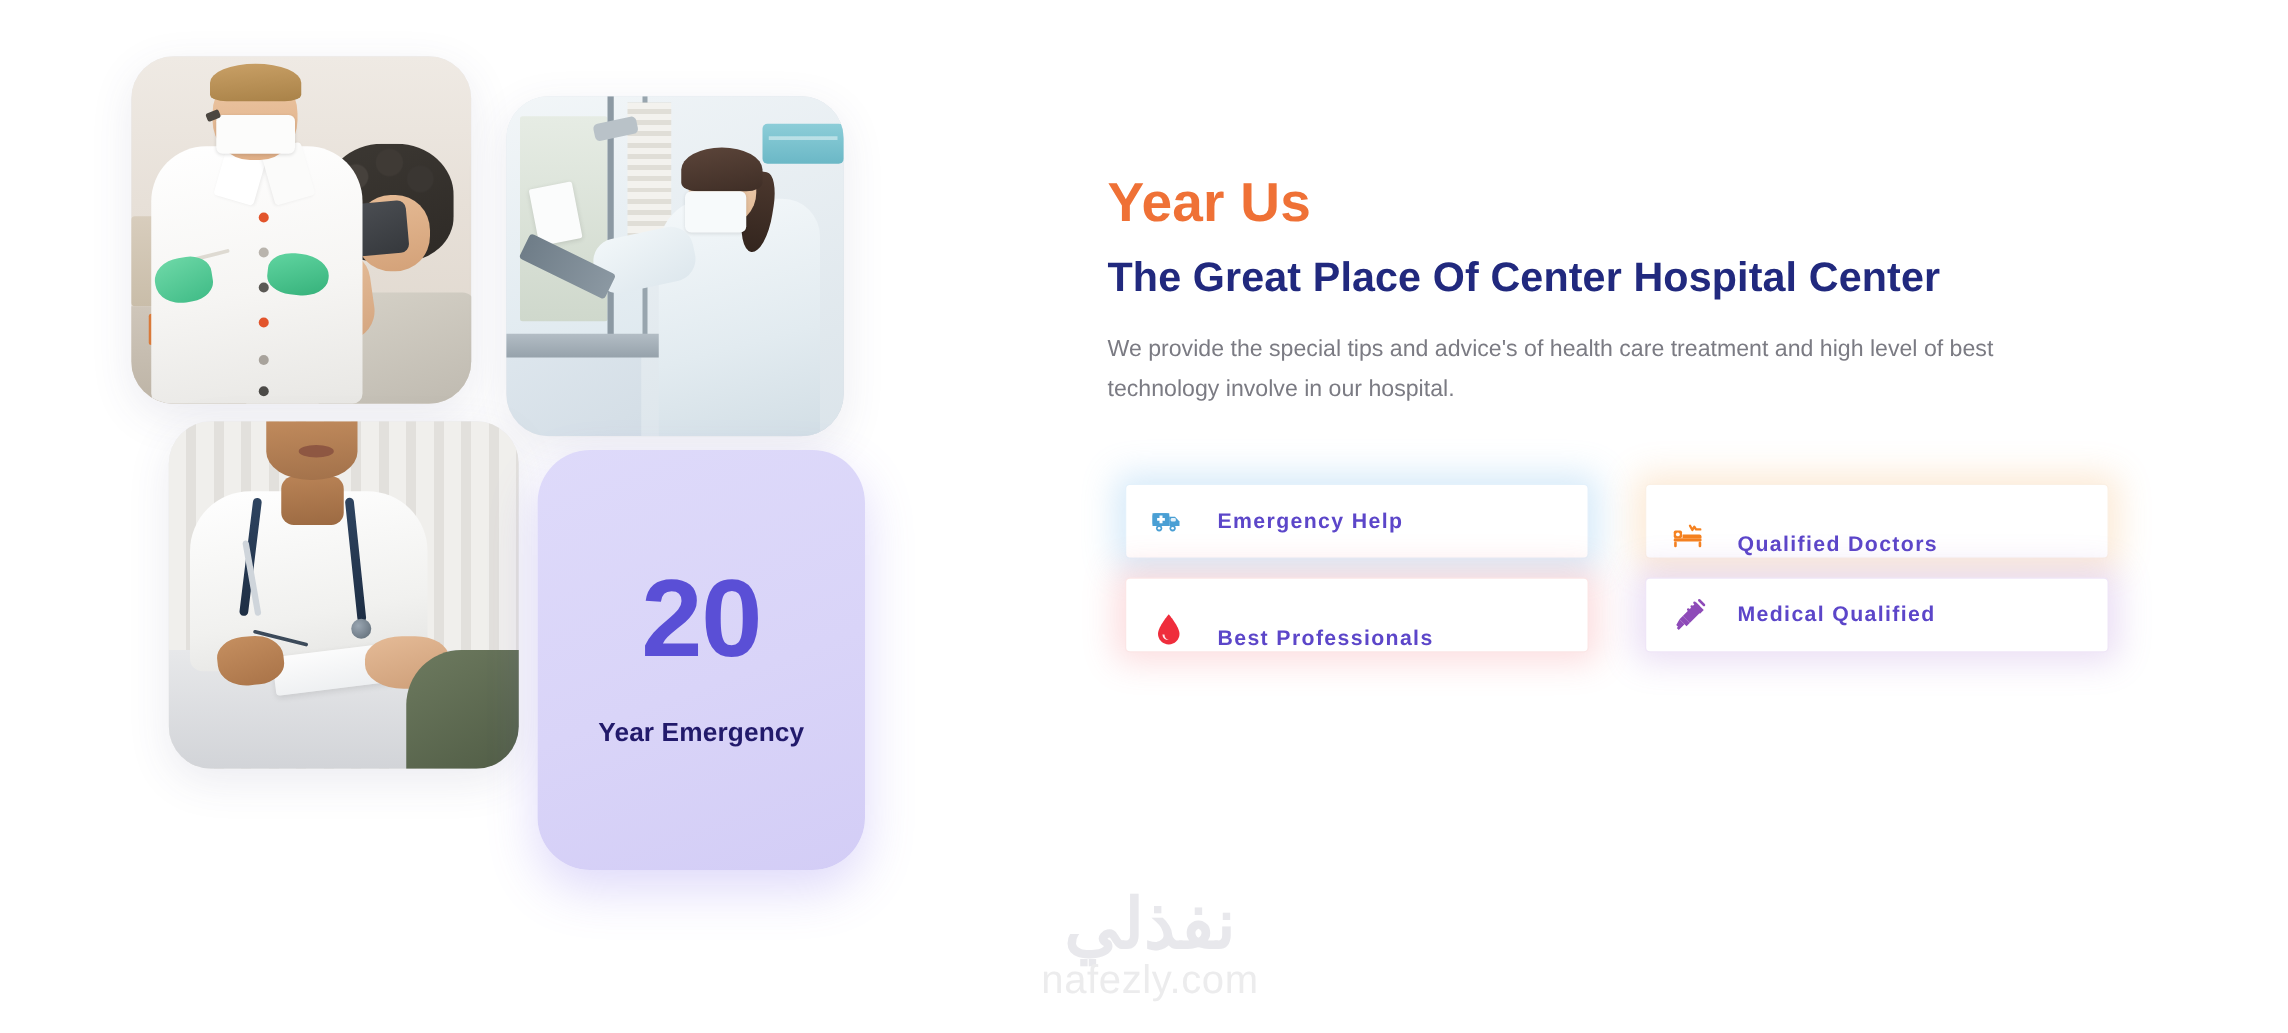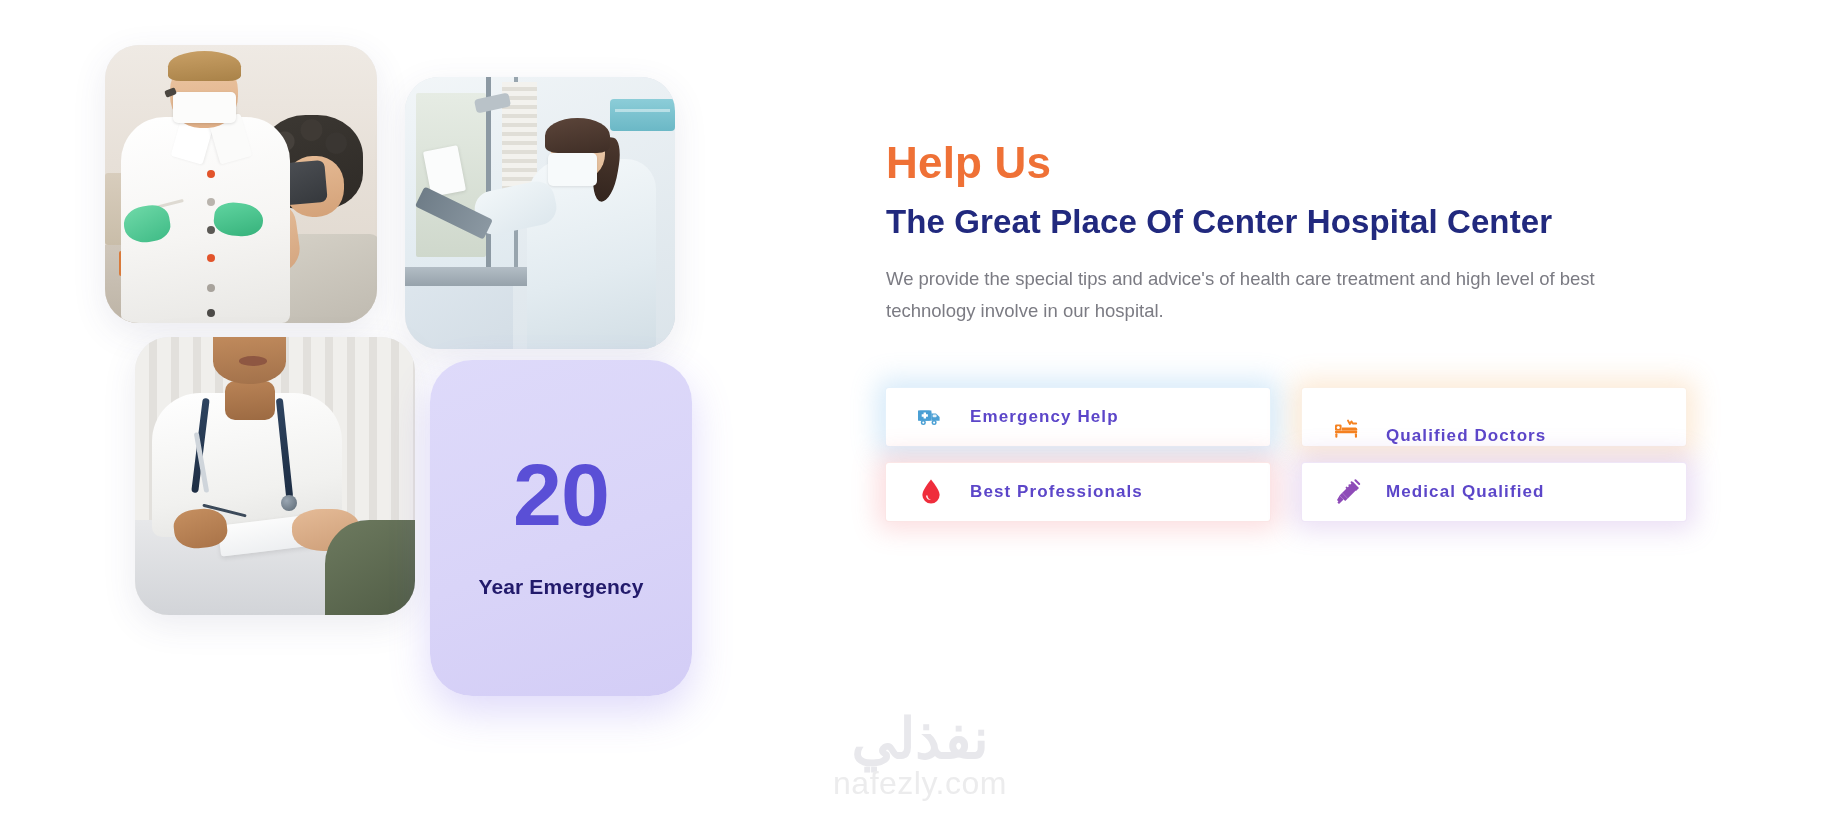--- a/index.html
+++ b/index.html
@@ -408,41 +408,42 @@
     column-gap: 32px;
     row-gap: 17px;
   }
 
   .feature {
     height: 58px;
     background: #ffffff;
     border-radius: 3px;
     display: flex;
     align-items: center;
-    padding-left: 28px;
+    padding-left: 17px;
     gap: 22px;
     cursor: pointer;
+    margin-left: 15px;
   }
   .feature-label {
     font-size: 17px;
     font-weight: 700;
     color: #5c46c9;
     letter-spacing: 1.1px;
     white-space: nowrap;
   }
   .feature-icon {
     width: 34px; height: 34px;
     display: flex; align-items: center; justify-content: center;
     flex: 0 0 34px;
   }
   .feature-icon svg { display:block; }
 
   .f-emergency  { box-shadow: 0 0 0 1px #e4f1fb, 0 0 26px 9px rgba(120,185,235,0.30); }
   .f-doctors    { box-shadow: 0 0 0 1px #fbf0e4, 0 0 26px 9px rgba(243,160,70,0.22); align-items: flex-end; }
-  .f-best       { box-shadow: 0 0 0 1px #fbe6e6, 0 0 26px 9px rgba(240,100,110,0.22); }
+  .f-best       { box-shadow: 0 0 0 1px #fbe6e6, 0 0 26px 9px rgba(240,100,110,0.22); align-items: flex-end; }
   .f-treatment  { box-shadow: 0 0 0 1px #efe6f7, 0 0 26px 9px rgba(160,105,205,0.22); }
 
   
   .watermark {
     position: absolute;
     left: 805px;
     top: 712px;
     width: 230px;
     text-align: center;
     user-select: none;
@@ -544,21 +545,21 @@
       </div>
     </div>
 
     <div class="exp-card">
       <div class="exp-number">20</div>
       <div class="exp-label">Year Emergency</div>
     </div>
   </div>
 
   <div class="content">
-    <div class="eyebrow">Help Us</div>
+    <div class="eyebrow">Year Us</div>
     <h2 class="headline">The Great Place Of Center Hospital Center</h2>
     <p class="lede">We provide the special tips and advice's of health care treatment and high level of best technology involve in our hospital.</p>
   </div>
 
   <div class="features">
 
     <div class="feature f-emergency">
       <span class="feature-icon">
         <svg width="32" height="32" viewBox="0 0 32 32" aria-hidden="true">
           <path d="M3 9.5h13.4v10.2H3z" fill="#4a9fd4" rx="2"></path>

